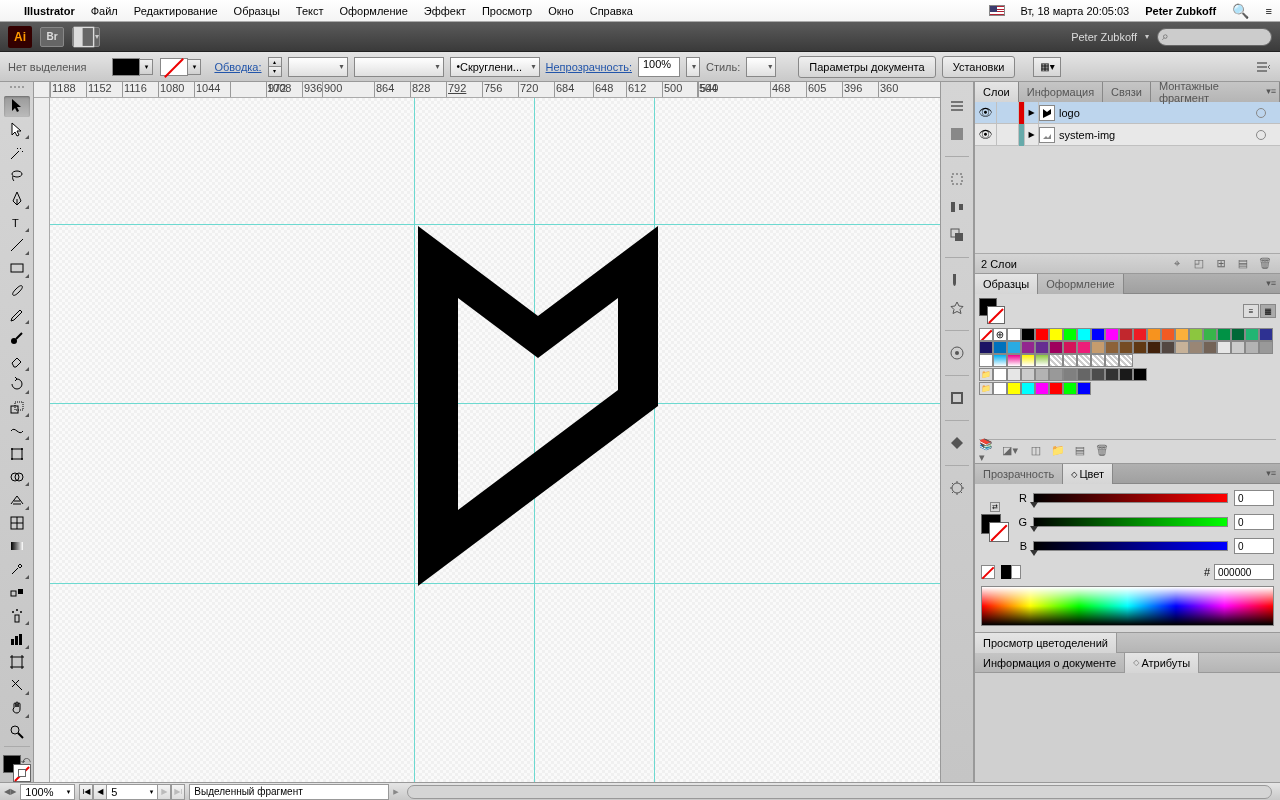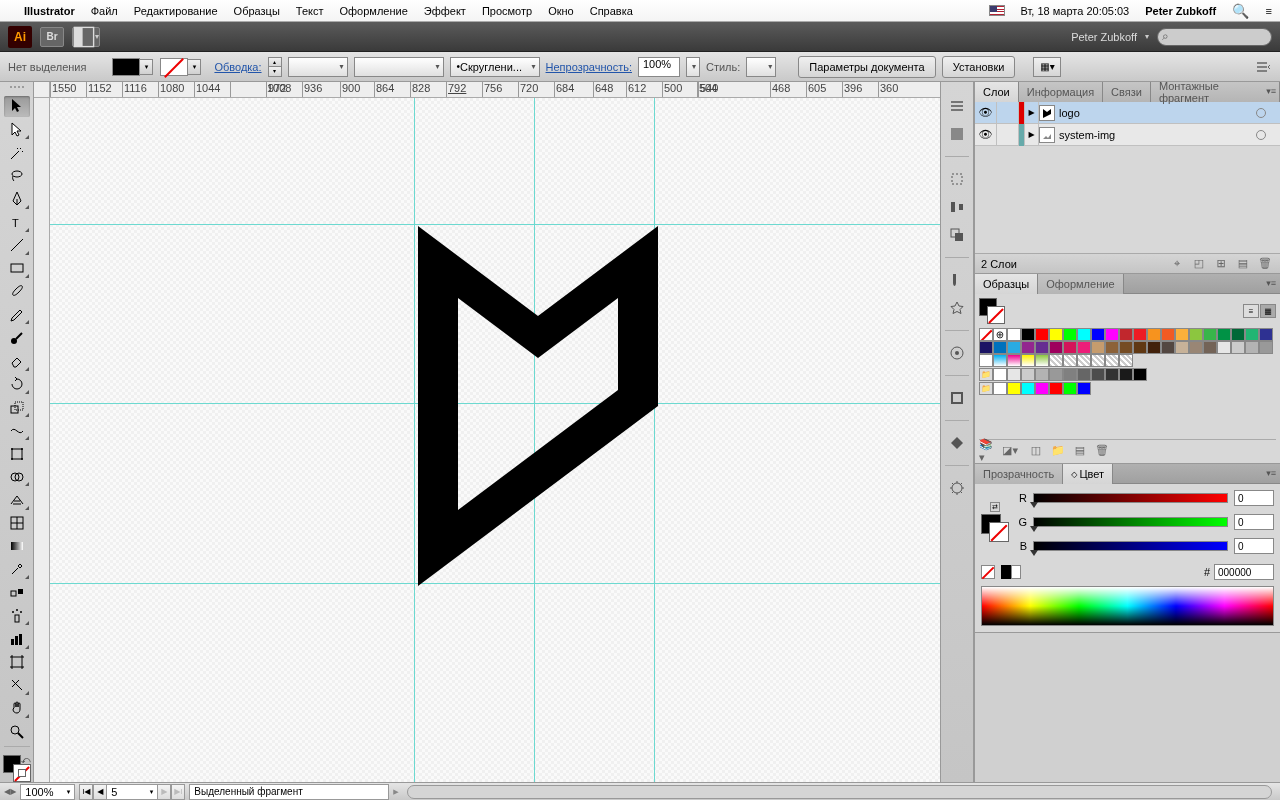--- a/index.html
+++ b/index.html
@@ -430,29 +430,29 @@
           <div class="diag2"></div>
         </div>
       <span class="mini-swap">⤺</span>
     </div>
   </div>
 
   <div class="canvas-area">
     <div class="ruler-h">
       <div class="origin"></div>
       <div class="ticks" id="ruler-ticks">
-          <div class="tick" style="left: 0px;">1550</div>
+          <div class="tick" style="left: 0px;">1188</div>
           <div class="tick" style="left: 36px;">1152</div>
           <div class="tick" style="left: 72px;">1116</div>
           <div class="tick" style="left: 108px;">1080</div>
           <div class="tick" style="left: 144px;">1044</div>
           <div class="tick" style="left: 180px; padding-left: 36px;">1008</div>
           <div class="tick" style="left: 216px;">972</div>
           <div class="tick" style="left: 252px;">936</div>
-          <div class="tick" style="left: 290px;">900</div>
+          <div class="tick" style="left: 272px;">900</div>
           <div class="tick" style="left: 324px;">864</div>
           <div class="tick" style="left: 360px;">828</div>
           <div class="tick" style="left: 396px; text-decoration: underline;">792</div>
           <div class="tick" style="left: 432px;">756</div>
           <div class="tick" style="left: 468px;">720</div>
           <div class="tick" style="left: 504px;">684</div>
           <div class="tick" style="left: 516px; margin-left: 27px;">648</div>
           <div class="tick" style="left: 576px;">612</div>
           <div class="tick" style="left: 612px;">500</div>
           <div class="tick" style="left: 648px;">540</div>
@@ -757,20 +757,27 @@
             <div style="background:#fff;border:1px solid #888"></div>
           </div>
         <div class="hex-row">
           <span>#</span>
           <input class="hex-input" value="000000" style="">
         </div>
       </div>
       <div class="spectrum"></div>
     </div>
 
+    <div class="collapsed-panel">
+      <div class="tab active">Просмотр цветоделений</div>
+    </div>
+    <div class="collapsed-panel">
+      <div class="tab">Информация о документе</div>
+      <div class="tab active prefix">Атрибуты</div>
+    </div>
   </div>
 </div>
 
 <div class="statusbar">
   <span style="font-size:8px;color:#666">◀▶</span>
   <div class="status-seg" style="width:55px">
       <span>100%</span> 
       <span style="margin-left:auto;font-size:7px">▾</span>
     </div>
   <div class="status-nav">

